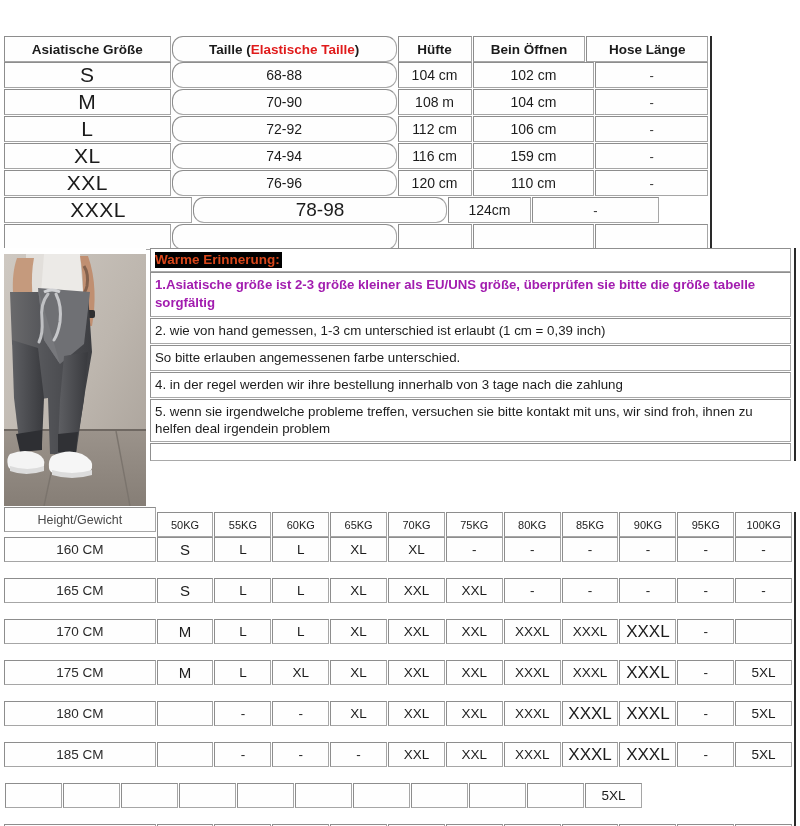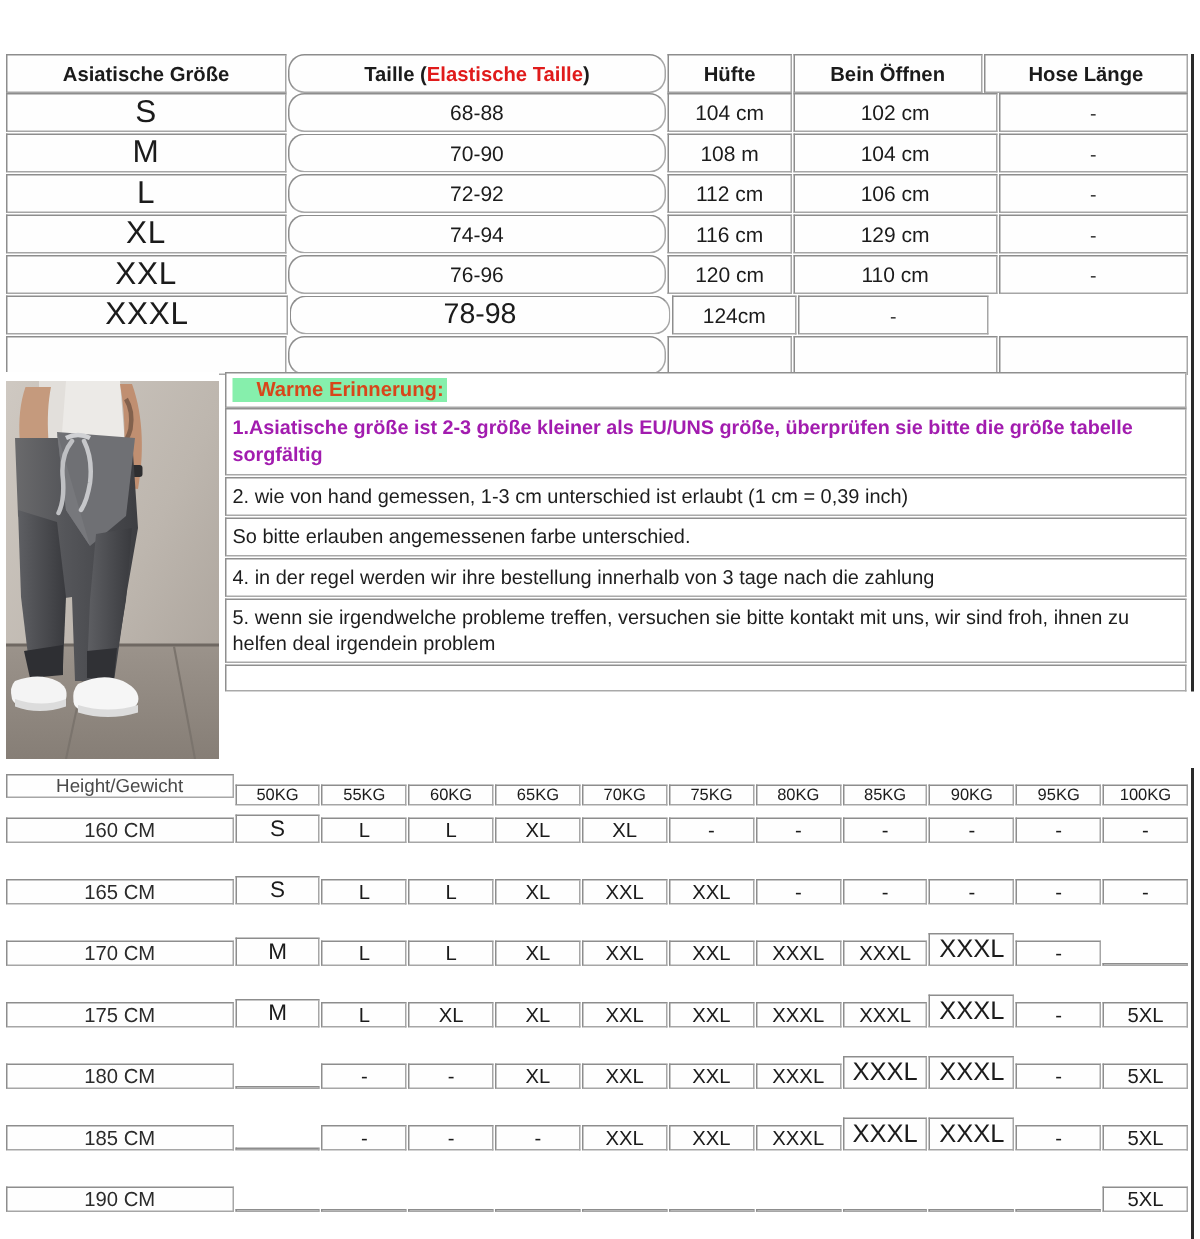--- a/index.html
+++ b/index.html
@@ -18,21 +18,21 @@
     background:#fefefe;
     display:flex; align-items:center; justify-content:center;
     text-align:center;
     color:#1b1b1b;
     overflow:hidden;
     white-space:nowrap;
   }
 
   
   #top-table{
-    position:absolute; left:4px; top:36px; width:792px;
+    position:absolute; left:4px; top:36px; width:708px;
     border-right:2px solid #2a2a2a;
     padding-right:2px;
   }
   #top-table .row{ display:flex; width:100%; }
   #top-table .row + .row{ margin-top:1px; }
   #top-table .cell{ height:100%; padding:0 2px; }
   .tt-r{ height:26px; }
   .tt-head .cell{ font-weight:bold; font-size:13.5px; }
   .c1{ width:188px; }
   .c2{ width:254px; margin-left:1px;border-radius:11px; }
@@ -65,22 +65,22 @@
     border-top-color:#8f8f8f; border-left-color:#8f8f8f;
     background:#fff;
     padding:3px 4px 4px 4px;
     font-size:13.3px;
     line-height:17px;
     color:#1d1d1d;
   }
   #notes .nrow + .nrow{ margin-top:1px; }
   #notes .n-title{ padding:2px 4px 3px 4px; }
   #notes .hl{
-    background:#86efac; color:#d8461a; font-weight:bold;
-    font-size:13.5px; padding:0 2px 1px 16px;margin-top:16px;
+    background:#000000; color:#d8461a; font-weight:bold;
+    font-size:13.5px; padding:0 2px 1px 0;margin-top:16px;
   }
   #notes .n-red{ color:#a21caf; font-weight:bold; font-size:13.2px; line-height:18px;}
   #notes .n-empty{ height:18px; }
 
   
   .wm{
     position:absolute; left:258px; top:399px; width:240px; height:14px;
     color:#b9b9b9; font-size:11px; letter-spacing:3px;
     opacity:.55; pointer-events:none; white-space:nowrap; overflow:hidden;
   }
@@ -88,21 +88,21 @@
   
   #bot-table{
     position:absolute; left:4px; top:512px; width:792px;
     border-right:2px solid #2a2a2a;
     border-bottom:2px solid #2a2a2a;
     padding:0 2px 2px 0;
   }
   #bot-table .row{ display:flex; width:100%; }
   #bot-table .row + .row{ margin-top:16px; }
   #bot-table .cell{ padding:0 1px; }
-  .bt-r{ height:25px;align-items:flex-end; }
+  .bt-r{ height:25px; }
   .bc0{ width:152px; }
   .bcn{ width:57px; margin-left:1px; }
   .bt-head .cell{ font-size:11px; }
   .bt-head .bc0{ color:#4a4a4a; font-size:12.5px; position:relative; top:-5px; }
   .bval{ font-size:13.5px; }
   .bval.big{ font-size:17px; }
   .bval.mid{ font-size:15px; }
   .hcm{ font-size:13.5px; color:#2b2b2b; }
 </style>
 </head>
@@ -149,21 +149,21 @@
           <div class="cell c1 sz-s">L</div>
           <div class="cell c2 rng">72-92</div>
           <div class="cell c3 meas">112 cm</div>
           <div class="cell c4 meas">106 cm</div>
           <div class="cell c5 dash">-</div>
         </div>
         <div class="row tt-r">
           <div class="cell c1 sz-s">XL</div>
           <div class="cell c2 rng">74-94</div>
           <div class="cell c3 meas">116 cm</div>
-          <div class="cell c4 meas">129 cm</div>
+          <div class="cell c4 meas">159 cm</div>
           <div class="cell c5 dash">-</div>
         </div>
         <div class="row tt-r">
           <div class="cell c1 sz-s">XXL</div>
           <div class="cell c2 rng">76-96</div>
           <div class="cell c3 meas">120 cm</div>
           <div class="cell c4 meas">110 cm</div>
           <div class="cell c5 dash">-</div>
         </div>
         <div class="row tt-r">
@@ -356,21 +356,20 @@
           <div class="cell bcn bval">-</div>
           <div class="cell bcn bval">XXL</div>
           <div class="cell bcn bval">XXL</div>
           <div class="cell bcn bval">XXXL</div>
           <div class="cell bcn bval big">XXXL</div>
           <div class="cell bcn bval big">XXXL</div>
           <div class="cell bcn bval">-</div>
           <div class="cell bcn bval">5XL</div>
         </div>
         <div class="row bt-r">
-          <div class="cell bc0 hcm">190 CM</div>
           <div class="cell bcn bval"></div>
           <div class="cell bcn bval"></div>
           <div class="cell bcn bval"></div>
           <div class="cell bcn bval"></div>
           <div class="cell bcn bval"></div>
           <div class="cell bcn bval"></div>
           <div class="cell bcn bval"></div>
           <div class="cell bcn bval"></div>
           <div class="cell bcn bval"></div>
           <div class="cell bcn bval"></div>

